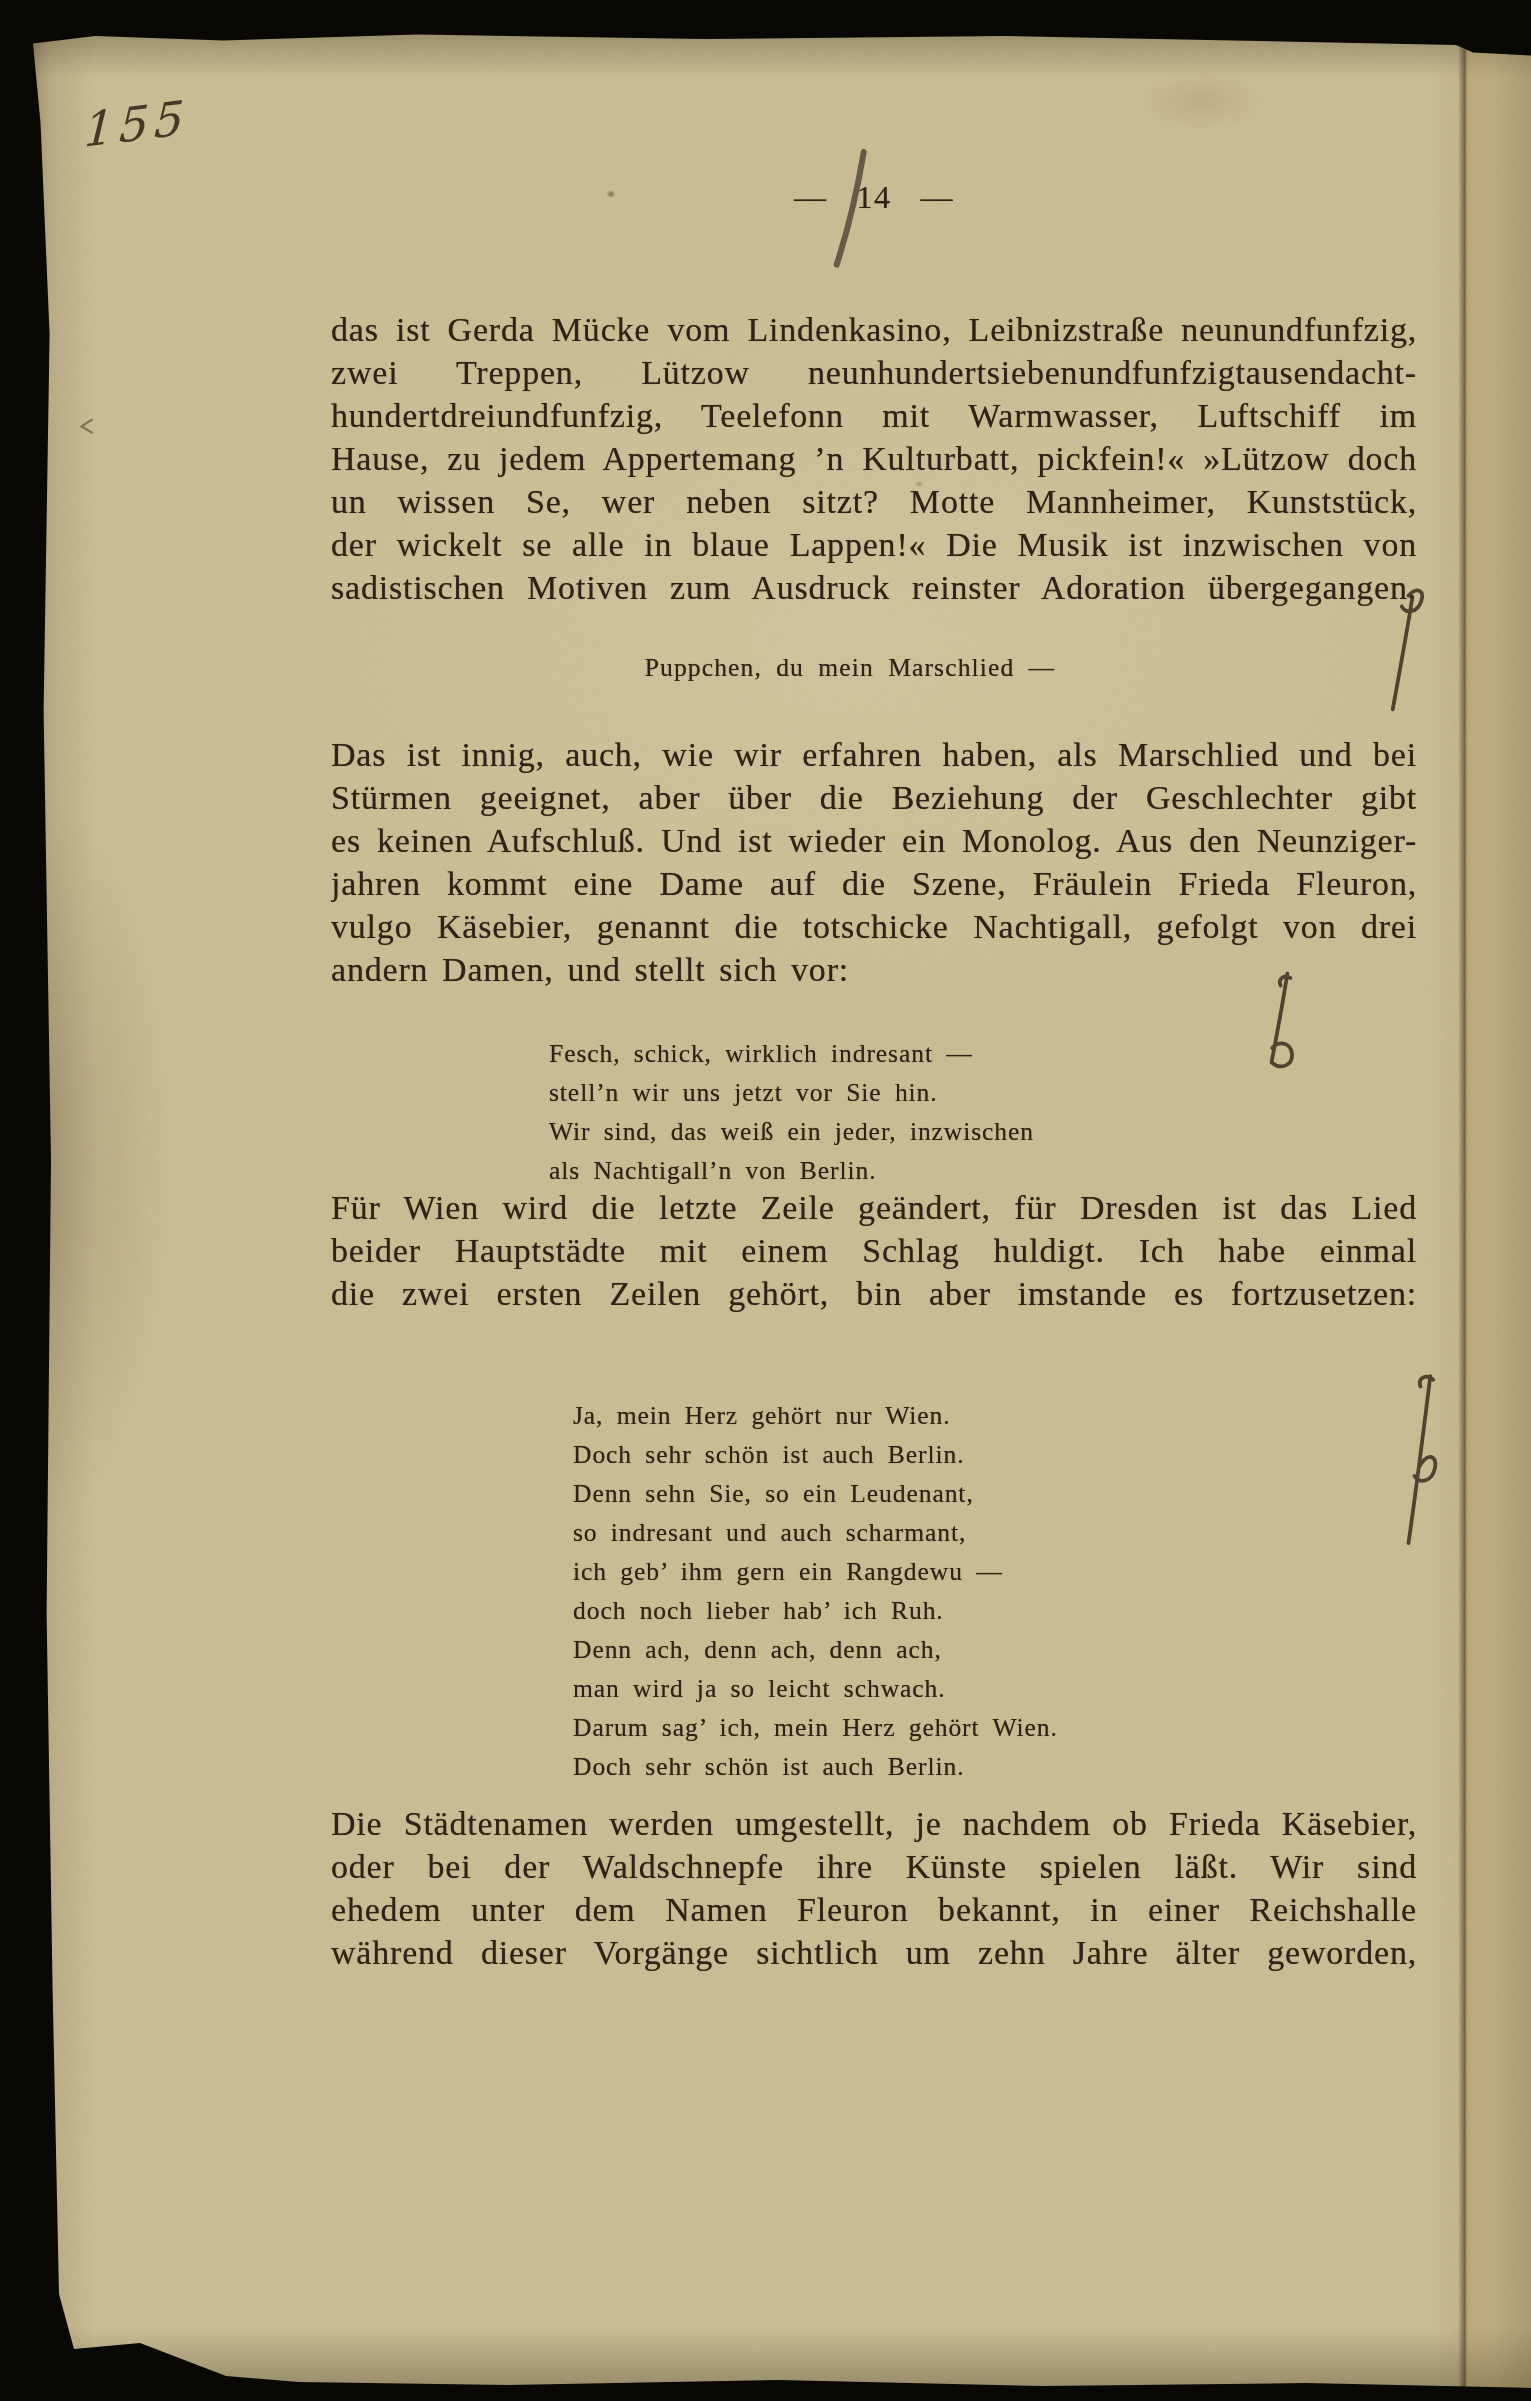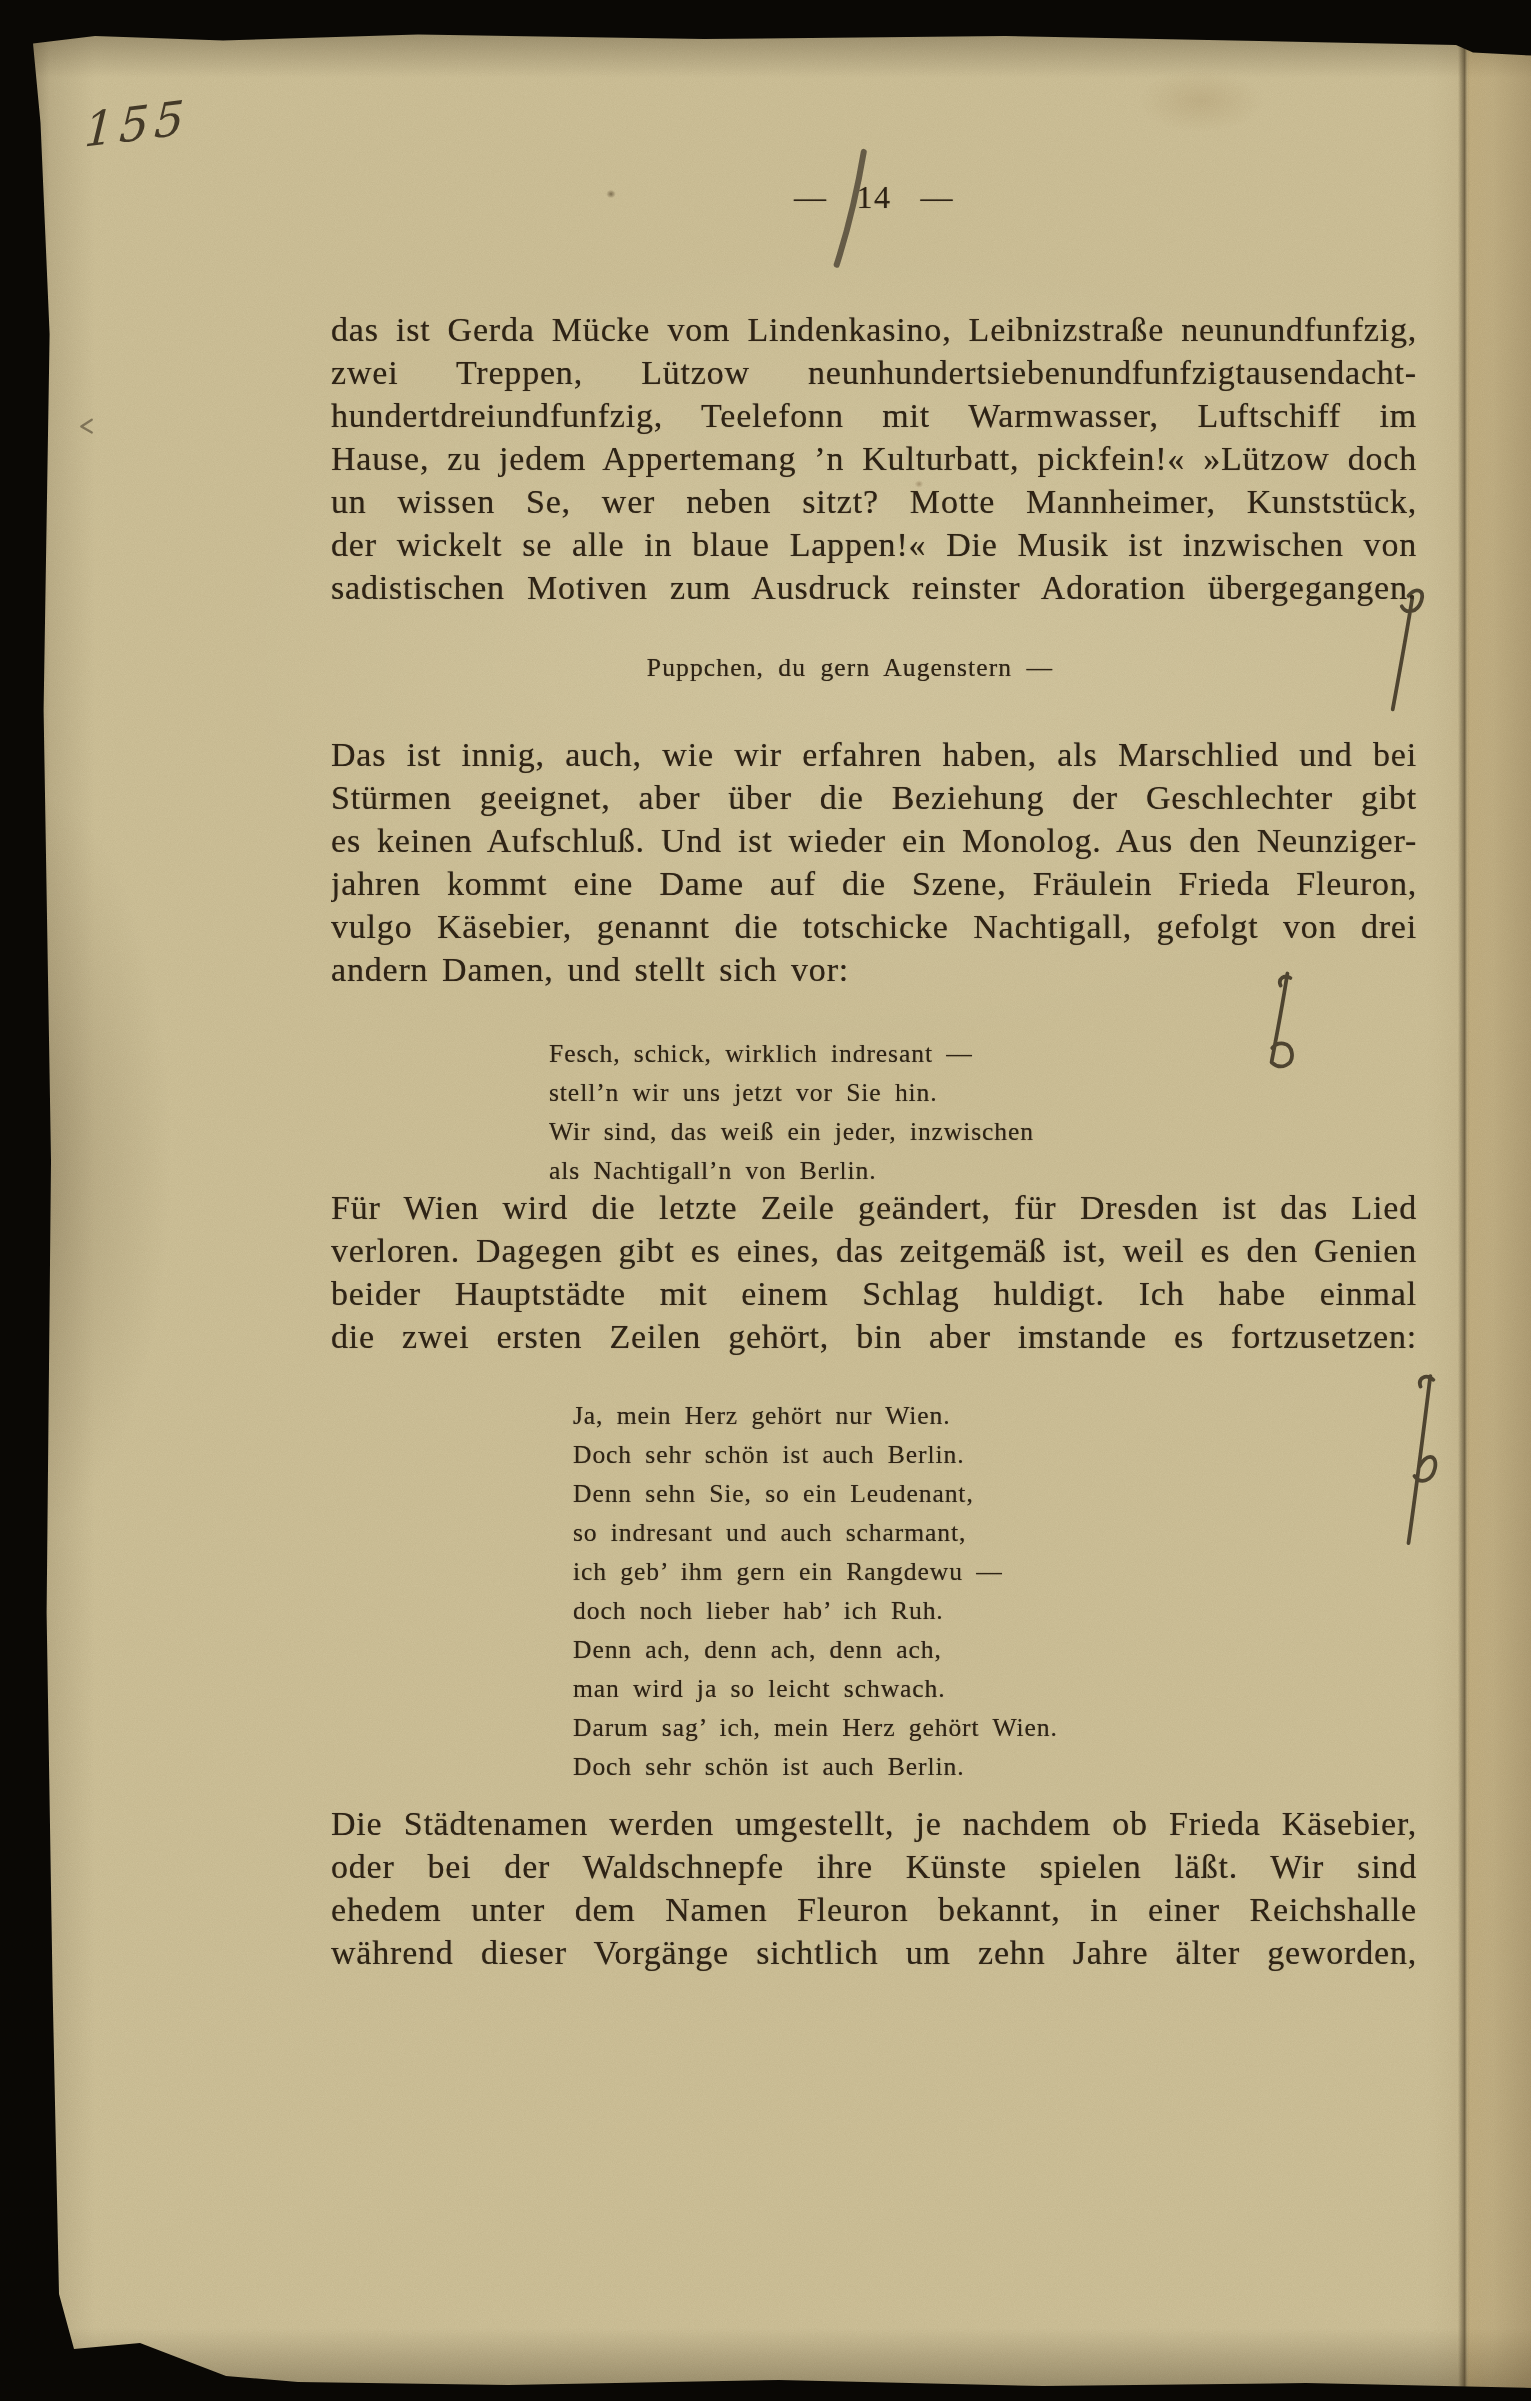--- a/index.html
+++ b/index.html
@@ -93,41 +93,40 @@
     <div id="p1" class="block print">
         <div class="line">das ist Gerda Mücke vom Lindenkasino, Leibnizstraße neunundfunfzig,</div>
         <div class="line">zwei Treppen, Lützow neunhundertsiebenundfunfzigtausendacht-</div>
         <div class="line">hundertdreiundfunfzig, Teelefonn mit Warmwasser, Luftschiff im</div>
         <div class="line">Hause, zu jedem Appertemang ’n Kulturbatt, pickfein!« »Lützow doch —</div>
         <div class="line">un wissen Se, wer neben sitzt? Motte Mannheimer, Kunststück,</div>
         <div class="line">der wickelt se alle in blaue Lappen!« Die Musik ist inzwischen von</div>
         <div class="line">sadistischen Motiven zum Ausdruck reinster Adoration übergegangen.</div>
       </div>
 
-    <div id="song" class="song print">Puppchen, du gern Augenstern —</div>
+    <div id="song" class="song print">Puppchen, du mein Marschlied —</div>
 
     <div id="p2" class="block print flush-last">
         <div class="line">Das ist innig, auch, wie wir erfahren haben, als Marschlied und bei</div>
         <div class="line">Stürmen geeignet, aber über die Beziehung der Geschlechter gibt</div>
         <div class="line">es keinen Aufschluß. Und ist wieder ein Monolog. Aus den Neunziger-</div>
         <div class="line">jahren kommt eine Dame auf die Szene, Fräulein Frieda Fleuron,</div>
         <div class="line">vulgo Käsebier, genannt die totschicke Nachtigall, gefolgt von drei</div>
         <div class="line">andern Damen, und stellt sich vor:</div>
       </div>
 
     <div id="v1" class="verse print">
         <div class="line">Fesch, schick, wirklich indresant —</div>
         <div class="line">stell’n wir uns jetzt vor Sie hin.</div>
         <div class="line">Wir sind, das weiß ein jeder, inzwischen</div>
         <div class="line">als Nachtigall’n von Berlin.</div>
       </div>
 
     <div id="p3" class="block print">
         <div class="line">Für Wien wird die letzte Zeile geändert, für Dresden ist das Lied</div>
-        <div class="line">verloren. Dagegen gibt es eines, das zeitgemäß ist, weil es den Genien</div>
         <div class="line">beider Hauptstädte mit einem Schlag huldigt. Ich habe einmal</div>
         <div class="line">die zwei ersten Zeilen gehört, bin aber imstande es fortzusetzen:</div>
       </div>
 
     <div id="v2" class="verse print">
         <div class="line">Ja, mein Herz gehört nur Wien.</div>
         <div class="line">Doch sehr schön ist auch Berlin.</div>
         <div class="line">Denn sehn Sie, so ein Leudenant,</div>
         <div class="line">so indresant und auch scharmant,</div>
         <div class="line">ich geb’ ihm gern ein Rangdewu —</div>

